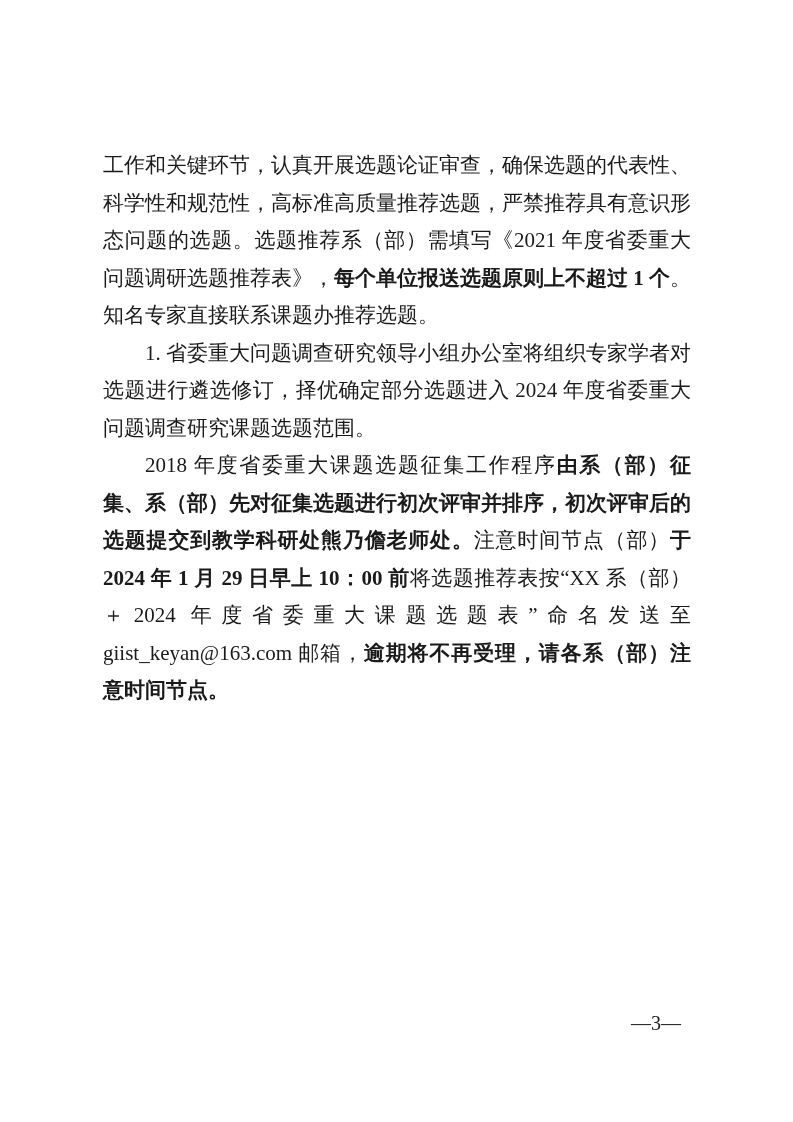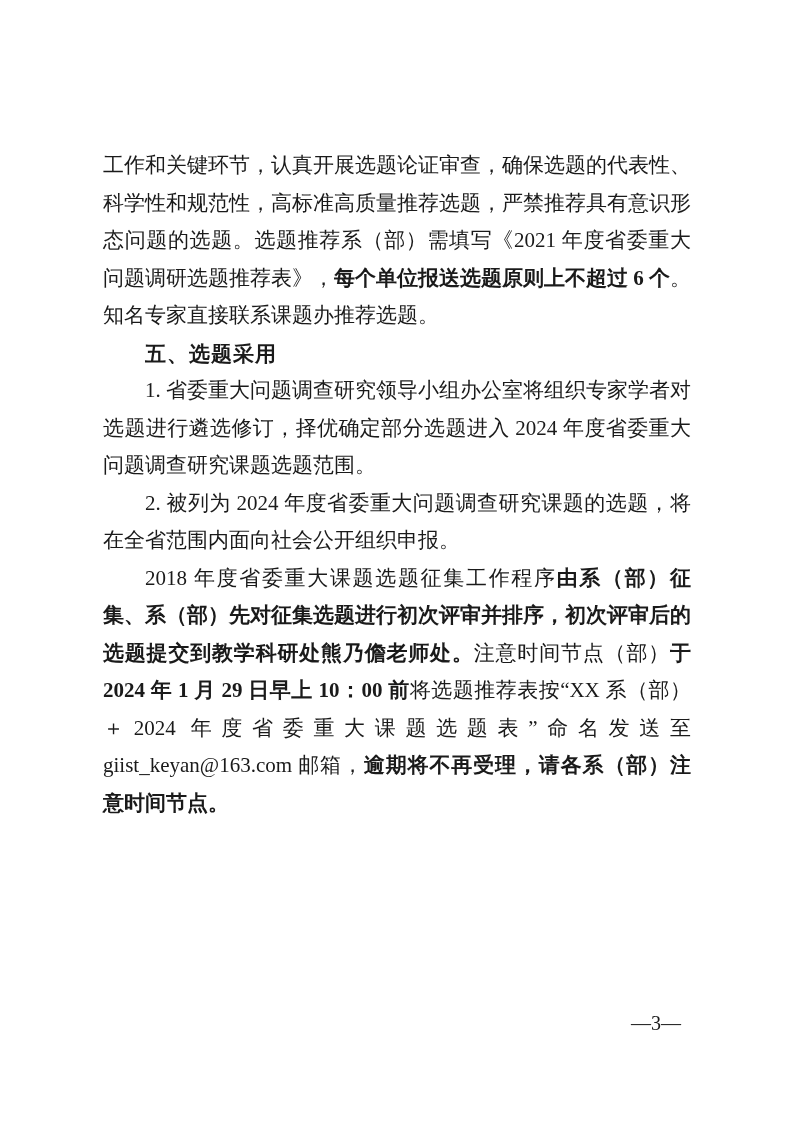--- a/index.html
+++ b/index.html
@@ -40,20 +40,18 @@
     font-family: "Liberation Serif", "DejaVu Serif", serif;
     font-size: 20px;
     color: #1a1a1a;
   }
 </style>
 </head>
 <body>
 
 <div class="page">
   <div class="content" id="doc-content">
-      <p class="body"><span>工作和关键环节，认真开展选题论证审查，确保选题的代表性、科学性和规范性，高标准高质量推荐选题，严禁推荐具有意识形态问题的选题。选题推荐系（部）需填写《2021 年度省委重大问题调研选题推荐表》，</span><span class="bold">每个单位报送选题原则上不超过 6 个</span><span>。知名专家直接联系课题办推荐选题。</span></p>
-      <p class="heading indent"><span class="bold">五、选题采用</span></p>
+      <p class="body"><span>工作和关键环节，认真开展选题论证审查，确保选题的代表性、科学性和规范性，高标准高质量推荐选题，严禁推荐具有意识形态问题的选题。选题推荐系（部）需填写《2021 年度省委重大问题调研选题推荐表》，</span><span class="bold">每个单位报送选题原则上不超过 1 个</span><span>。知名专家直接联系课题办推荐选题。</span></p>
       <p class="body indent"><span>1. 省委重大问题调查研究领导小组办公室将组织专家学者对选题进行遴选修订，择优确定部分选题进入 2024 年度省委重大问题调查研究课题选题范围。</span></p>
-      <p class="body indent"><span>2. 被列为 2024 年度省委重大问题调查研究课题的选题，将在全省范围内面向社会公开组织申报。</span></p>
       <p class="body indent"><span>2018 年度省委重大课题选题征集工作程序</span><span class="bold">由系（部）征集、系（部）先对征集选题进行初次评审并排序，初次评审后的选题提交到教学科研处熊乃儋老师处。</span><span>注意时间节点（部）</span><span class="bold">于 2024 年 1 月 29 日早上 10：00 前</span><span>将选题推荐表按“XX 系（部）＋2024 年度省委重大课题选题表”命名发送至 giist_keyan@163.com 邮箱，</span><span class="bold">逾期将不再受理，请各系（部）注意时间节点。</span></p>
     </div>
   <div class="page-number">—3—</div>
 </div>
 
 </body></html>

